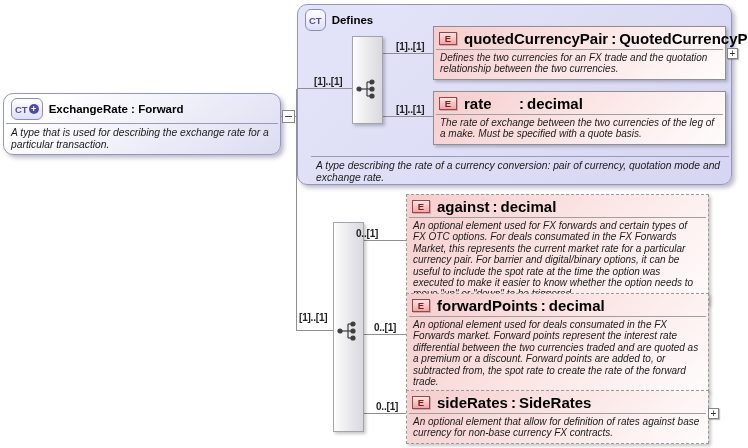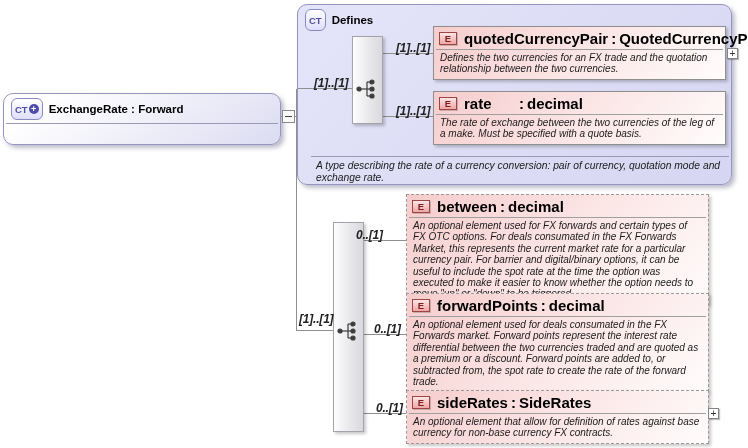--- a/index.html
+++ b/index.html
@@ -66,21 +66,21 @@
   .el-desc { font-size:10px; font-style:italic; color:#1a1a1a; line-height:11.4px; padding:2px 6px 4px 6px; }
 
   
   .expand-btn { position:absolute; width:11px; height:11px; background:#fff; border:1px solid #848484;
     color:#333; font-size:10px; line-height:9px; text-align:center; z-index:40;
     box-shadow:1px 1px 1px rgba(0,0,0,.25); cursor:pointer; }
   .expand-quoted { left:727px; top:48px; }
   .expand-side   { left:708px; top:408px; }
 
   
-  .card { position:absolute; font-size:12px; font-style:italic; font-weight:bold; color:#222;
+  .card { position:absolute; font-size:10px; font-weight:bold; color:#222;
     z-index:25; white-space:nowrap; letter-spacing:-.2px; }
   .card-fx-in   { left:314px; top:76px; }
   .card-quoted  { left:396px; top:41px; }
   .card-rate    { left:396px; top:104px; }
   .card-ext-in  { left:299px; top:312px; }
   .card-spot    { left:356px; top:228px; }
   .card-forward { left:374px; top:322px; }
   .card-side    { left:376px; top:401px; }
 </style>
 </head>
@@ -104,20 +104,21 @@
 
   <div class="type-box exchange">
     <div class="box-header">
       <span class="ct-icon">
         <span>CT</span>
         <span class="ct-plus">+</span>
       </span>
       <span class="box-title">ExchangeRate : Forward</span>
     </div>
     <div class="sep-blue"></div>
+    <div class="box-desc">A type that is used for describing the exchange rate for a particular transaction.</div>
   </div>
 
   <div class="collapse-box">
     <span class="minus-line"></span>
   </div>
 
   <div class="type-box fxrate">
     <div class="box-header">
       <span class="ct-icon">
         <span>CT</span>
@@ -175,21 +176,21 @@
       <span class="e-icon">E</span>
       <span class="el-title"><span class="el-name">rate</span><span class="el-sep">:</span><span>decimal</span></span>
     </div>
     <div class="sep-gray"></div>
     <div class="el-desc">The rate of exchange between the two currencies of the leg of a make. Must be specified with a quote basis.</div>
   </div>
 
   <div class="el-box el-spot optional">
     <div class="el-header">
       <span class="e-icon">E</span>
-      <span class="el-title"><span class="el-name">between</span><span class="el-sep">:</span><span>decimal</span></span>
+      <span class="el-title"><span class="el-name">against</span><span class="el-sep">:</span><span>decimal</span></span>
     </div>
     <div class="sep-gray"></div>
     <div class="el-desc">An optional element used for FX forwards and certain types of FX OTC options. For deals consumated in the FX Forwards Market, this represents the current market rate for a particular currency pair. For barrier and digital/binary options, it can be useful to include the spot rate at the time the option was executed to make it easier to know whether the option needs to move "up" or "down" to be triggered.</div>
   </div>
 
   <div class="el-box el-forward optional">
     <div class="el-header">
       <span class="e-icon">E</span>
       <span class="el-title"><span class="el-name">forwardPoints</span><span class="el-sep">:</span><span>decimal</span></span>
     </div>

